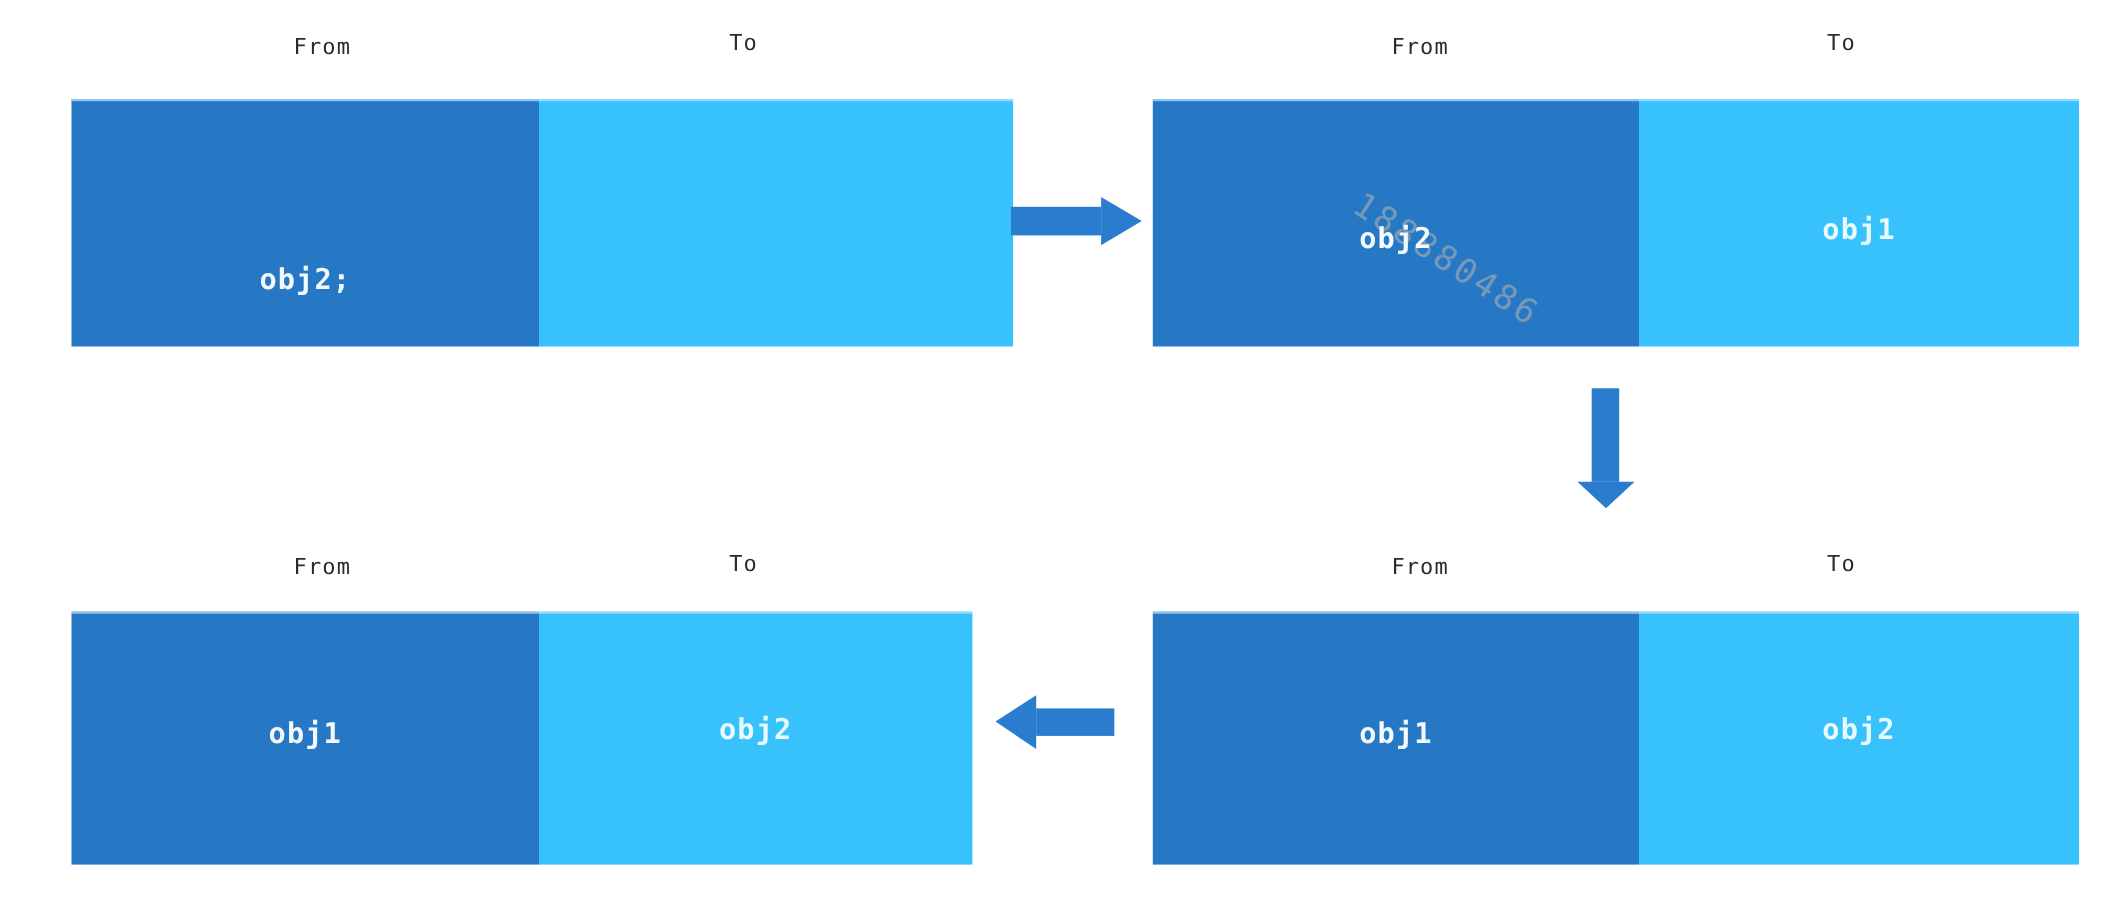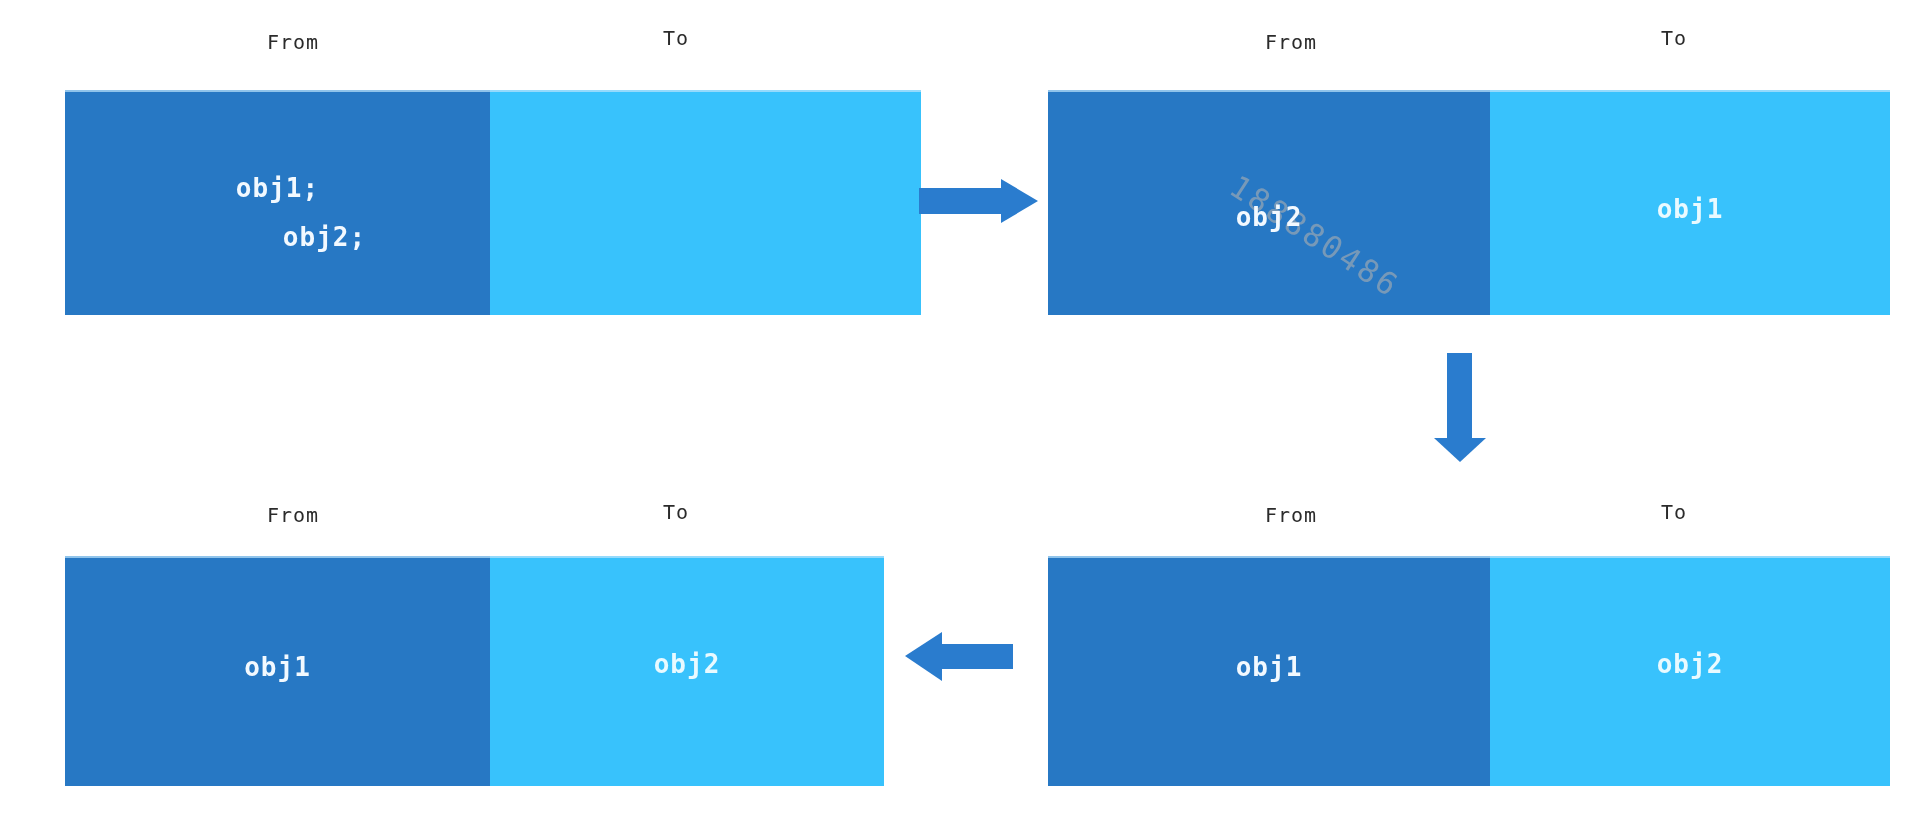--- a/index.html
+++ b/index.html
@@ -57,22 +57,21 @@
 </style>
 </head>
 <body>
 
 <div class="canvas">
 
   <div>
     <div class="space-label" style="left:293px; top:30px;">From</div>
     <div class="space-label" style="left:676px; top:26px;">To</div>
     <div class="box from-box" style="left:65px; top:90px; width:425px; height:225px;">
-      <div class="obj" style="top:81px;">obj1;</div>
-      <div class="obj" style="top:130px;padding-left:47px;">obj2;</div>
+      <div class="obj" style="top:148px;">obj2;</div>
     </div>
     <div class="box to-box" style="left:490px; top:90px; width:431px; height:225px;"></div>
   </div>
 
   <div class="arrow arrow-right">
     <div class="part shaft"></div>
     <div class="part head"></div>
   </div>
 
   <div>

